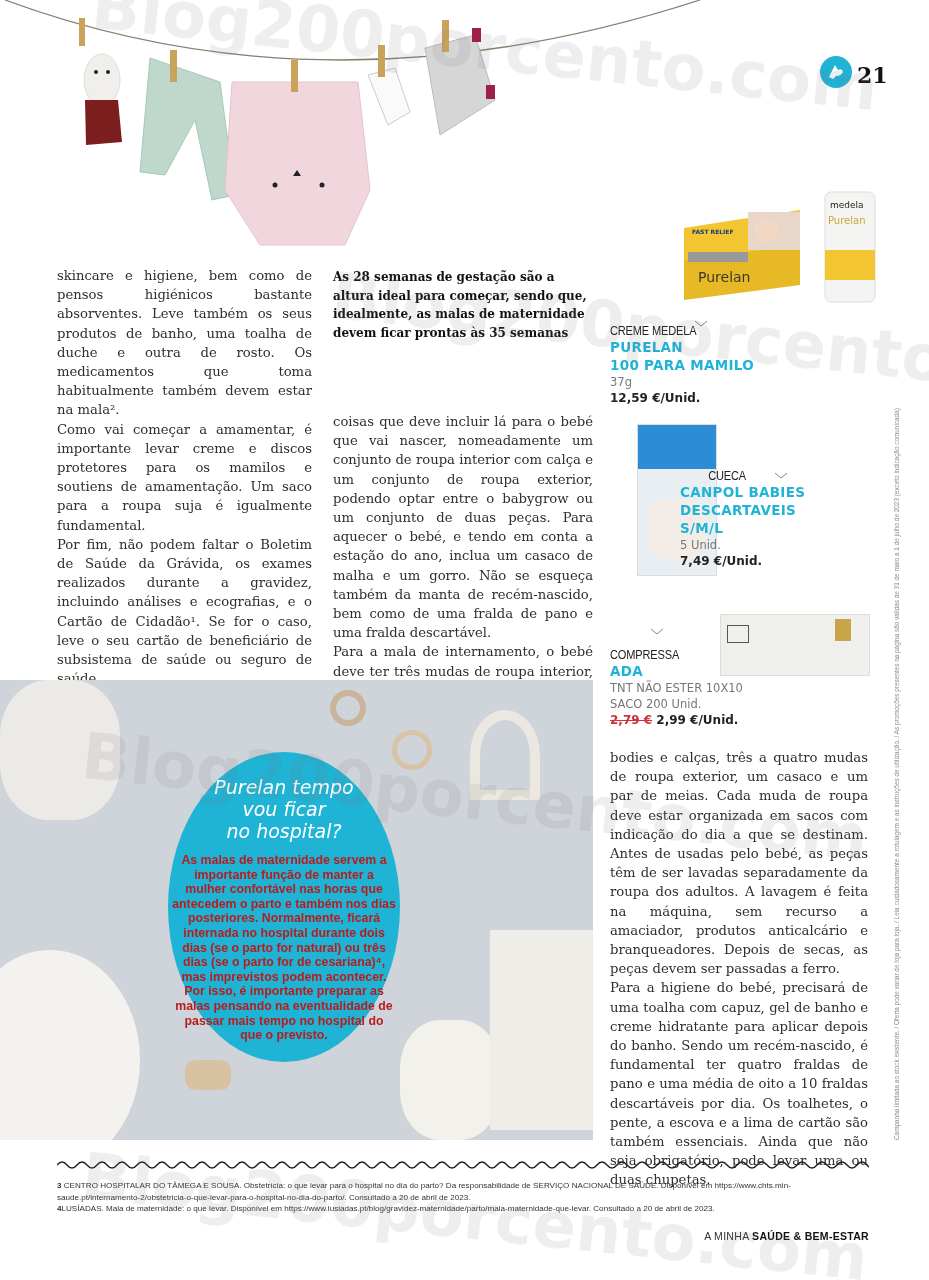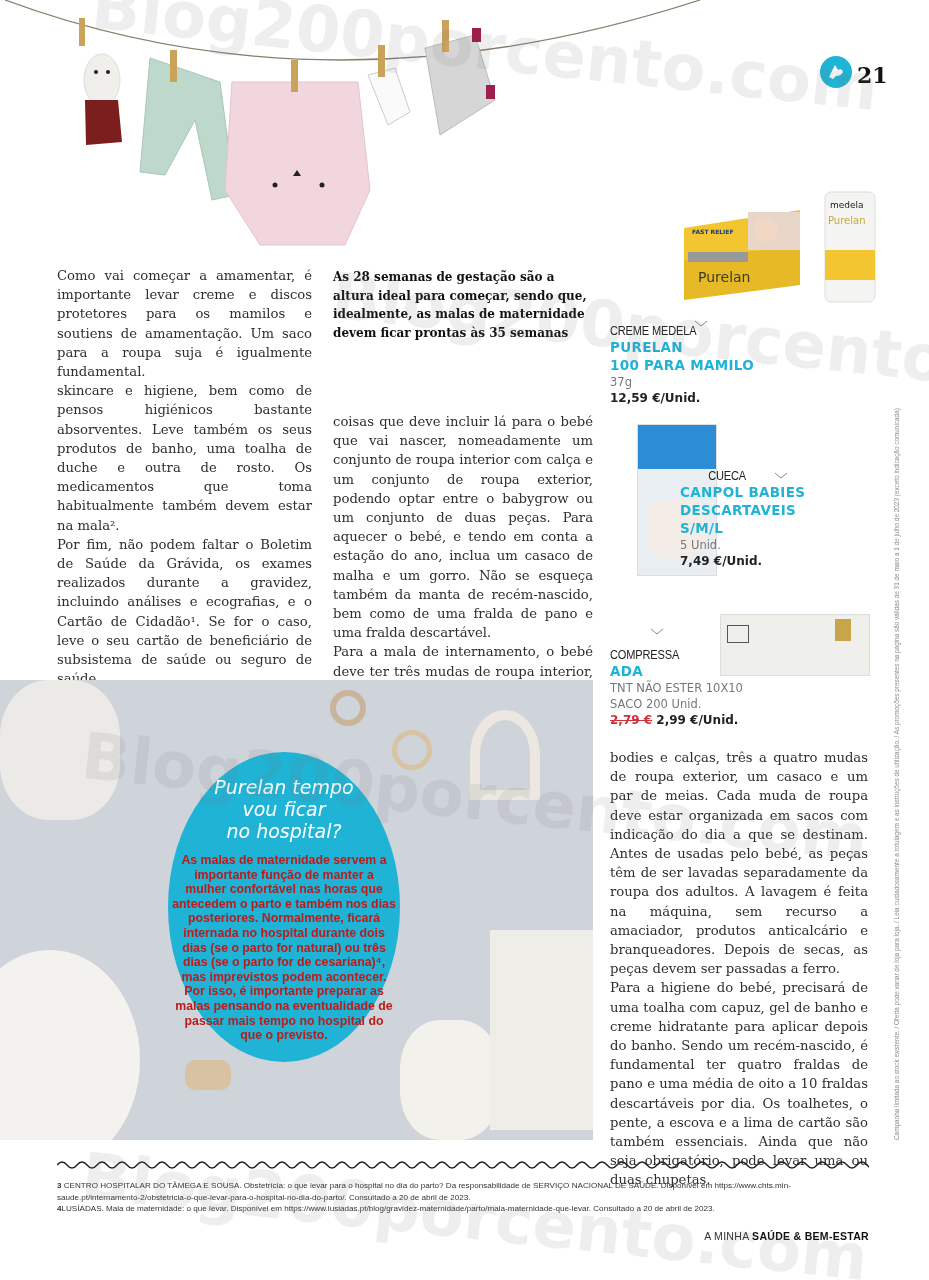--- a/index.html
+++ b/index.html
@@ -118,22 +118,22 @@
 <div class="page-badge">
   <div class="logo-circle">
     <svg width="20" height="20" viewBox="0 0 20 20">
         <path d="M3,15 L9,3 L12,8 Q16,6 17,10 Q15,14 10,14 L7,17 Z" fill="#ffffff"></path>
       </svg>
   </div>
   <span class="page-number">21</span>
 </div>
 
 <div class="col col1">
+  <p>skincare e higiene, bem como de pensos higiénicos bastante absorventes. Leve também os seus produtos de banho, uma toalha de duche e outra de rosto. Os medicamentos que toma habitualmente também devem estar na mala².</p>
   <p>Como vai começar a amamentar, é importante levar creme e discos protetores para os mamilos e soutiens de amamentação. Um saco para a roupa suja é igualmente fundamental.</p>
-  <p>skincare e higiene, bem como de pensos higiénicos bastante absorventes. Leve também os seus produtos de banho, uma toalha de duche e outra de rosto. Os medicamentos que toma habitualmente também devem estar na mala².</p>
   <p>Por fim, não podem faltar o Boletim de Saúde da Grávida, os exames realizados durante a gravidez, incluindo análises e ecografias, e o Cartão de Cidadão¹. Se for o caso, leve o seu cartão de beneficiário de subsistema de saúde ou seguro de saúde.</p>
   <div class="section-heading">Para receber a nova vida</div>
   <p>Lembra-se da mala que preparou especificamente para o momento do parto? Há</p>
 </div>
 
 <div class="pull-quote">As 28 semanas de gestação são a altura ideal para começar, sendo que, idealmente, as malas de maternidade devem ficar prontas às 35 semanas</div>
 
 <div class="col col2">
   <p>coisas que deve incluir lá para o bebé que vai nascer, nomeadamente um conjunto de roupa interior com calça e um conjunto de roupa exterior, podendo optar entre o babygrow ou um conjunto de duas peças. Para aquecer o bebé, e tendo em conta a estação do ano, inclua um casaco de malha e um gorro. Não se esqueça também da manta de recém-nascido, bem como de uma fralda de pano e uma fralda descartável.</p>
   <p>Para a mala de internamento, o bebé deve ter três mudas de roupa interior, como</p>

